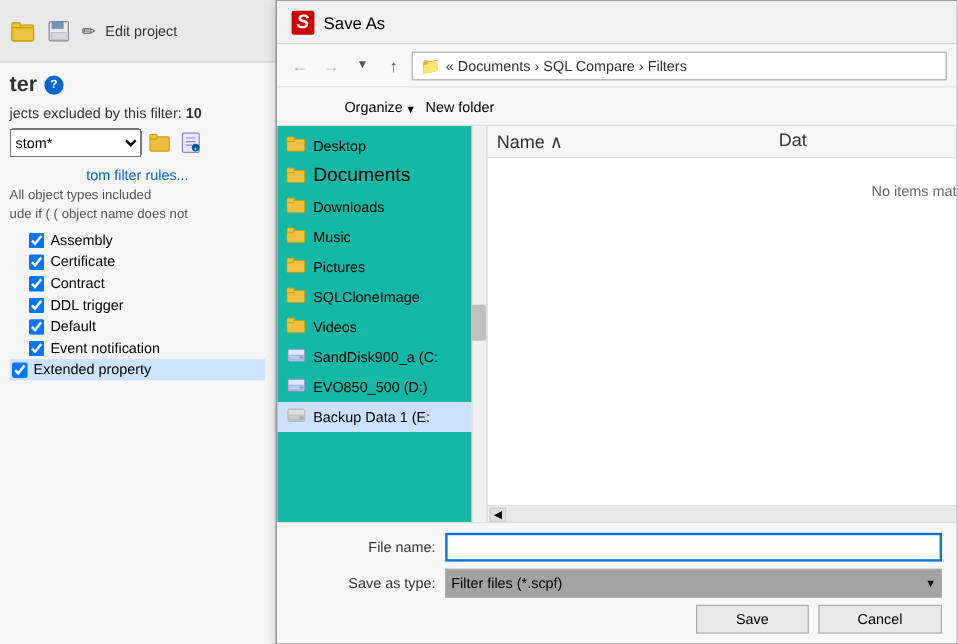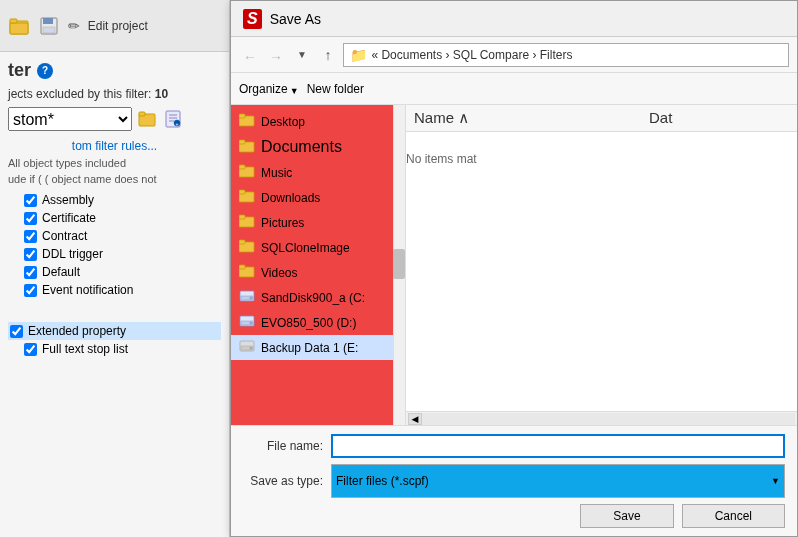--- a/index.html
+++ b/index.html
@@ -63,22 +63,22 @@
     }
 
     .filter-select-row {
       display: flex;
       align-items: center;
       gap: 4px;
       margin-bottom: 8px;
     }
 
     .filter-select {
-      width: 124px;
-      font-size: 16px;
+      width: 110px;
+      font-size: 12px;
       height: 24px;
     }
 
     .filter-link {
       color: #0066cc;
       font-size: 12px;
       text-decoration: none;
       cursor: pointer;
       display: block;
       margin-bottom: 4px;
@@ -106,21 +106,20 @@
       align-items: center;
       gap: 5px;
       font-size: 12px;
       padding: 2px 16px;
     }
 
     .object-list li.selected {
       background: #cce5ff;
       color: #000;
       padding-left: 2px;
-      margin-top: 23px;
     }
 
     .object-list li input[type=checkbox] {
       margin: 0;
       width: 13px;
       height: 13px;
     }
 
     
     .dialog-overlay {
@@ -210,41 +209,42 @@
 
     .organize-btn {
       font-size: 12px;
       background: none;
       border: none;
       cursor: pointer;
       display: flex;
       align-items: flex-end;
       gap: 2px;
       color: #000;
+      margin-left: 48px;
     }
 
     .new-folder-btn {
       font-size: 12px;
       background: none;
       border: none;
       cursor: pointer;
       color: #000;
     }
 
     
     .dialog-body {
       flex: 1;
       display: flex;
       overflow: hidden;
     }
 
     
     .dialog-sidebar {
       width: 175px;
-      background: #ef4444;
+      background: #14b8a6;
       border-right: 1px solid #ddd;
       overflow-y: auto;
       overflow-x: hidden;
       position: relative;
     }
 
     .sidebar-items {
       list-style: none;
       padding: 4px 0;
     }
@@ -310,21 +310,21 @@
       font-size: 10px;
       color: #666;
     }
 
     .file-list-body {
       flex: 1;
       overflow-y: auto;
       background: #fff;
       display: flex;
       align-items: flex-start;
-      justify-content: flex-start;
+      justify-content: flex-end;
       padding-top: 20px;
     }
 
     .no-items-msg {
       font-size: 12px;
       color: #666;
       text-align: center;
     }
 
     
@@ -360,20 +360,21 @@
       background: #f7f7f7;
       border-top: 1px solid #ddd;
       padding: 8px 12px;
     }
 
     .bottom-row {
       display: flex;
       align-items: center;
       margin-bottom: 6px;
       gap: 8px;
+      margin-left: 40px;
     }
 
     .bottom-label {
       font-size: 12px;
       color: #333;
       width: 80px;
       text-align: right;
       flex-shrink: 0;
     }
 
@@ -382,23 +383,23 @@
       height: 24px;
       border: 2px solid #0078d7;
       background: #fff;
       padding: 0 4px;
       font-size: 12px;
       outline: none;
     }
 
     .bottom-type {
       flex: 1;
-      height: 34px;
+      height: 24px;
       border: 1px solid #aaa;
-      background: #0ea5e9;
+      background: #a3a3a3;
       padding: 0 4px;
       font-size: 12px;
       display: flex;
       align-items: center;
       justify-content: space-between;
     }
 
     .bottom-actions {
       display: flex;
       justify-content: flex-end;
@@ -492,24 +493,20 @@
           <span>Default</span>
         </li>
         <li>
           <input type="checkbox" checked="" style="">
           <span>Event notification</span>
         </li>
         <li class="selected">
           <input type="checkbox" checked="" style="">
           <span>Extended property</span>
         </li>
-        <li>
-          <input type="checkbox" checked="" style="">
-          <span>Full text stop list</span>
-        </li>
       </ul>
   </div>
 </div>
 
 <div class="dialog-overlay">
 
   <div class="dialog-titlebar">
     <span class="dialog-title-icon" style="color:#cc0000; font-weight:bold; font-size:16px; font-style:italic; background:#cc0000; color:#fff; padding: 1px 4px; border-radius:2px;">S</span>
     <span class="dialog-title-text">Save As</span>
   </div>
@@ -549,28 +546,28 @@
         <rect x="0" y="3" width="15" height="10" rx="1" fill="#f0c040" stroke="#c8a000" stroke-width="0.8"></rect>
         <rect x="0" y="1" width="6" height="4" rx="1" fill="#f0c040" stroke="#c8a000" stroke-width="0.8"></rect>
       </svg></span>
             <span style="font-size: 16px; overflow: hidden; text-overflow: ellipsis; white-space: nowrap;">Documents</span>
           </li>
           <li class="sidebar-item">
             <span><svg width="16" height="14" viewBox="0 0 16 14">
         <rect x="0" y="3" width="15" height="10" rx="1" fill="#f0c040" stroke="#c8a000" stroke-width="0.8"></rect>
         <rect x="0" y="1" width="6" height="4" rx="1" fill="#f0c040" stroke="#c8a000" stroke-width="0.8"></rect>
       </svg></span>
-            <span style="font-size: 12px; overflow: hidden; text-overflow: ellipsis; white-space: nowrap;">Music</span>
+            <span style="font-size: 12px; overflow: hidden; text-overflow: ellipsis; white-space: nowrap;">Downloads</span>
           </li>
           <li class="sidebar-item">
             <span><svg width="16" height="14" viewBox="0 0 16 14">
         <rect x="0" y="3" width="15" height="10" rx="1" fill="#f0c040" stroke="#c8a000" stroke-width="0.8"></rect>
         <rect x="0" y="1" width="6" height="4" rx="1" fill="#f0c040" stroke="#c8a000" stroke-width="0.8"></rect>
       </svg></span>
-            <span style="font-size: 12px; overflow: hidden; text-overflow: ellipsis; white-space: nowrap;">Downloads</span>
+            <span style="font-size: 12px; overflow: hidden; text-overflow: ellipsis; white-space: nowrap;">Music</span>
           </li>
           <li class="sidebar-item">
             <span><svg width="16" height="14" viewBox="0 0 16 14">
         <rect x="0" y="3" width="15" height="10" rx="1" fill="#f0c040" stroke="#c8a000" stroke-width="0.8"></rect>
         <rect x="0" y="1" width="6" height="4" rx="1" fill="#f0c040" stroke="#c8a000" stroke-width="0.8"></rect>
       </svg></span>
             <span style="font-size: 12px; overflow: hidden; text-overflow: ellipsis; white-space: nowrap;">Pictures</span>
           </li>
           <li class="sidebar-item">
             <span><svg width="16" height="14" viewBox="0 0 16 14">

